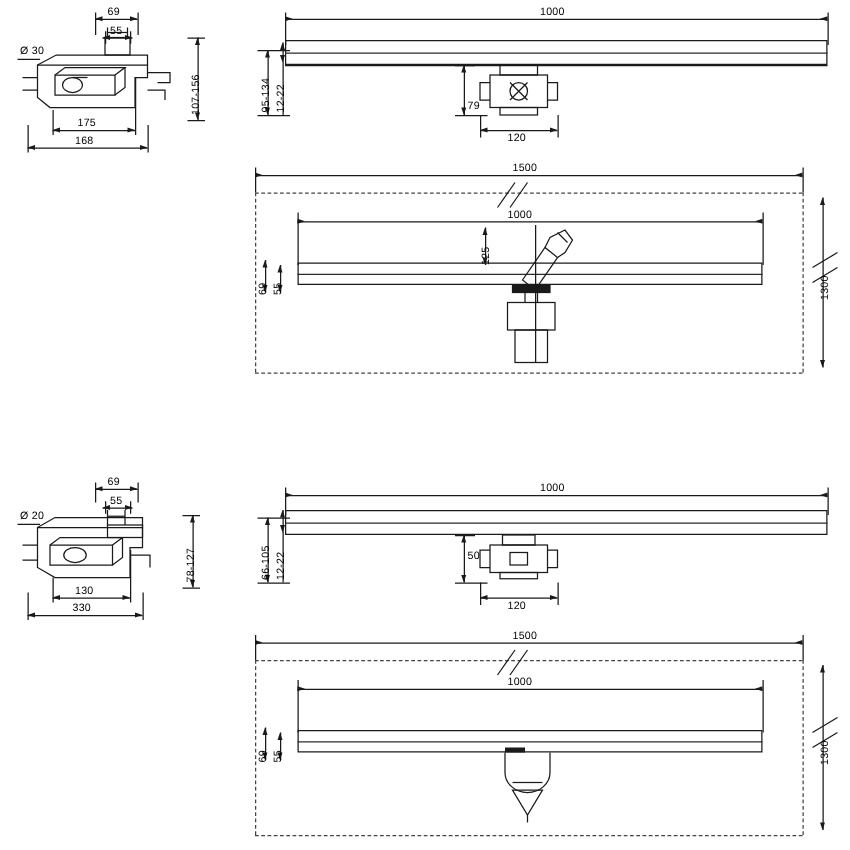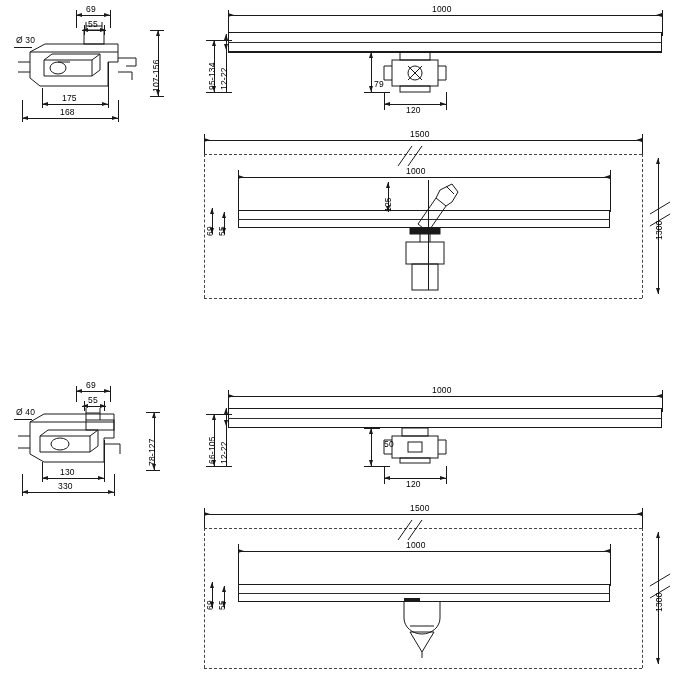--- a/index.html
+++ b/index.html
@@ -219,21 +219,21 @@
       <ellipse cx="60" cy="64" rx="9" ry="6"></ellipse>
 
       <rect x="86" y="40" width="28" height="10"></rect>
       <path d="M86 28 L86 40 M100 28 L100 40"></path>
       <path d="M86 33 L100 33"></path>
       <path d="M18 56 L30 56 M18 68 L30 68"></path>
       <path d="M104 64 L120 64 L120 74"></path>
     </g>
   </svg>
 
-  <div class="lbl" style="left:16px;top:408px;">Ø 40</div>
+  <div class="lbl" style="left:16px;top:408px;">Ø 20</div>
   <div class="ln h" style="left:14px;top:419px;width:18px;"></div>
 
   <div class="ln h" style="left:76px;top:391px;width:34px;"></div>
   <div class="arrowL" style="left:76px;top:388.5px;"></div>
   <div class="arrowR" style="left:104px;top:388.5px;"></div>
   <div class="ln v" style="left:76px;top:386px;height:16px;"></div>
   <div class="ln v" style="left:110px;top:386px;height:16px;"></div>
   <div class="lbl" style="left:86px;top:381px;">69</div>
 
   <div class="ln h" style="left:82px;top:406px;width:24px;"></div>
@@ -295,21 +295,21 @@
   <div class="ln v" style="left:226px;top:408px;height:58px;"></div>
   <div class="arrowU" style="left:223.5px;top:408px;"></div>
   <div class="arrowD" style="left:223.5px;top:420px;"></div>
   <div class="lbl vert" style="left:220px;top:464px;">12-22</div>
 
   <div class="ln v" style="left:371px;top:428px;height:38px;"></div>
   <div class="arrowU" style="left:368.5px;top:428px;"></div>
   <div class="arrowD" style="left:368.5px;top:460px;"></div>
   <div class="ln h" style="left:364px;top:428px;width:16px;"></div>
   <div class="ln h" style="left:364px;top:466px;width:26px;"></div>
-  <div class="lbl" style="left:384px;top:440px;">50</div>
+  <div class="lbl" style="left:374px;top:440px;">50</div>
 
   <div class="ln h" style="left:384px;top:478px;width:62px;"></div>
   <div class="arrowL" style="left:384px;top:475.5px;"></div>
   <div class="arrowR" style="left:440px;top:475.5px;"></div>
   <div class="ln v" style="left:384px;top:466px;height:18px;"></div>
   <div class="ln v" style="left:446px;top:466px;height:18px;"></div>
   <div class="lbl" style="left:406px;top:480px;">120</div>
 
   <div class="ln h" style="left:204px;top:514px;width:438px;"></div>
   <div class="arrowR" style="left:204px;top:511.5px;"></div>

